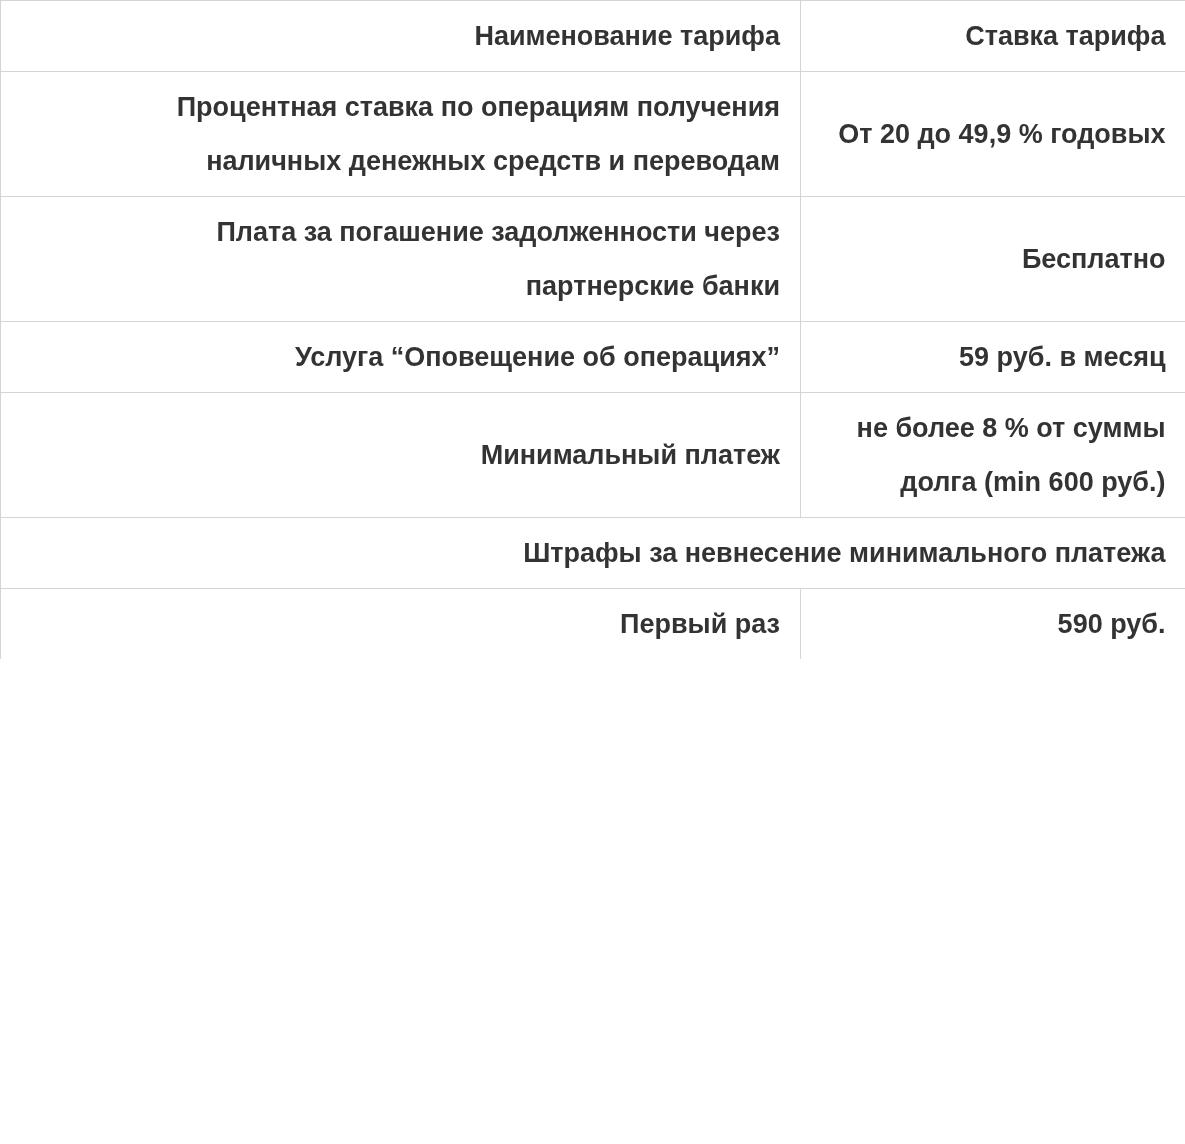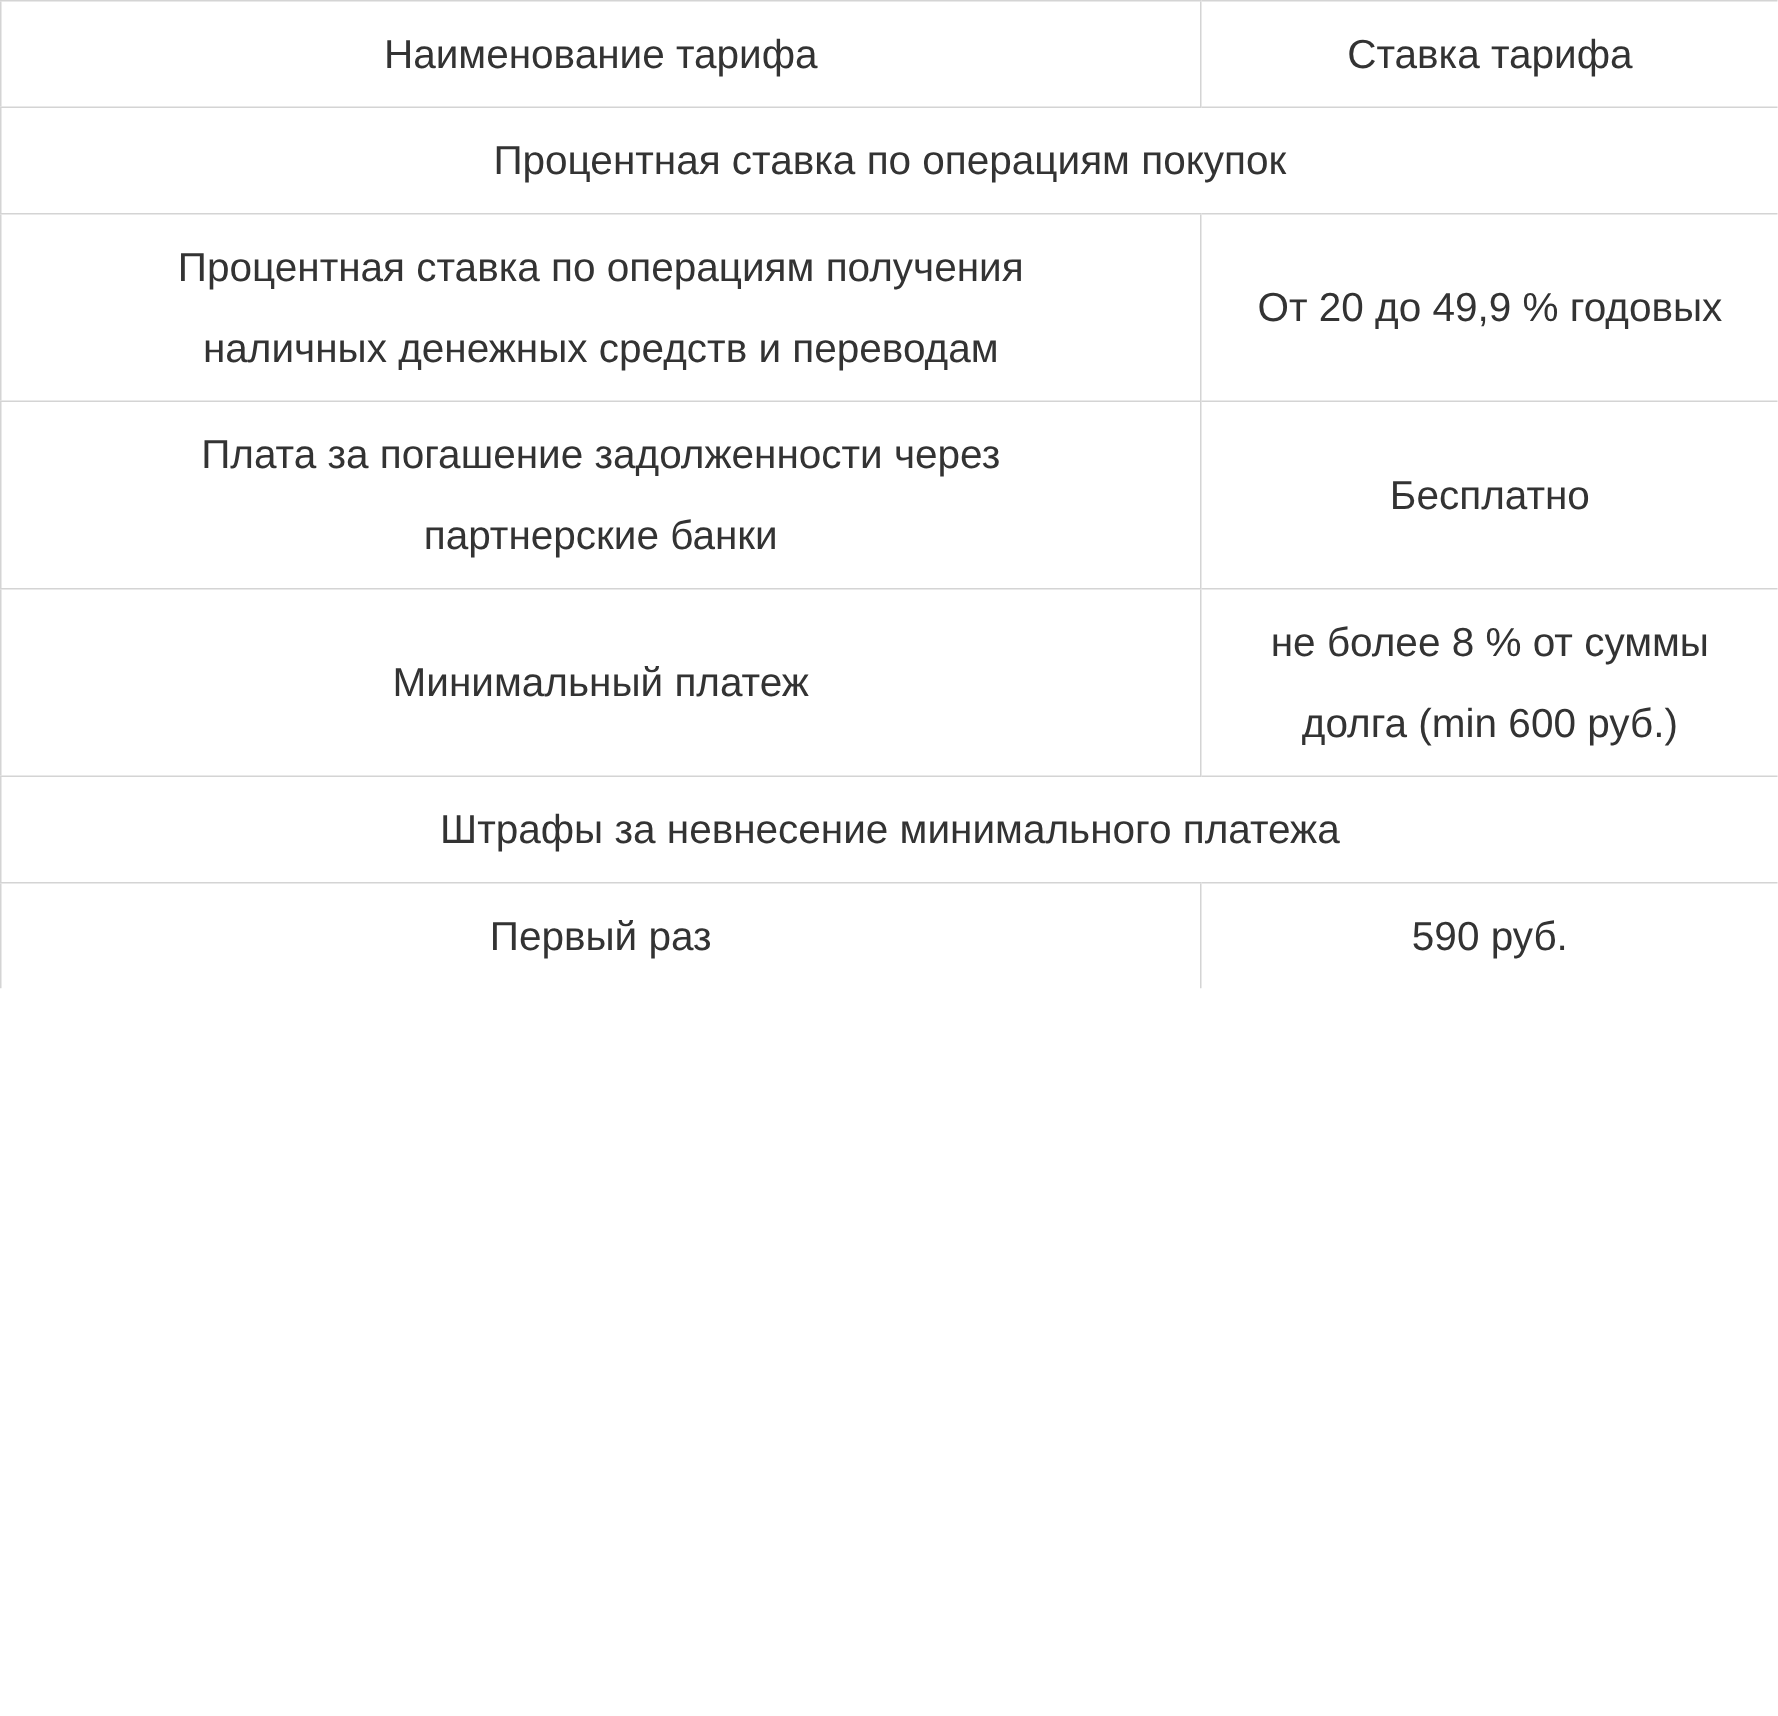--- a/index.html
+++ b/index.html
@@ -20,24 +20,24 @@
   table.tariff-table {
     border-collapse: collapse;
     table-layout: fixed;
     width: 1185px;
     border-left: 1px solid var(--border-color);
   }
   col.col-name { width: 800px; }
   col.col-rate { width: 385px; }
   .tariff-table th,
   .tariff-table td {
-    font-weight: 400;
+    font-weight: 700;
     font-size: 27px;
     line-height: 54px;
-    text-align: center;
+    text-align: right;
     vertical-align: middle;
     padding: 8px 20px;
     border-top: 1px solid var(--border-color);
     white-space: pre-line;
     overflow: hidden;
   }
   
   .tariff-table th + th,
   .tariff-table td + td {
     border-left: 1px solid var(--border-color);
@@ -52,31 +52,32 @@
     <col class="col-rate">
   </colgroup>
   <thead>
     <tr>
       <th>Наименование тарифа</th>
       <th>Ставка тарифа</th>
     </tr>
   </thead>
   <tbody>
     <tr>
-      <td colspan="2">Процентная ставка по операциям покупок</td>
-    </tr>
-    <tr>
       <td>Процентная ставка по операциям получения
 наличных денежных средств и переводам</td>
       <td>От 20 до 49,9 % годовых</td>
     </tr>
     <tr>
       <td>Плата за погашение задолженности через
 партнерские банки</td>
       <td>Бесплатно</td>
+    </tr>
+    <tr>
+      <td>Услуга “Оповещение об операциях”</td>
+      <td>59 руб. в месяц</td>
     </tr>
     <tr>
       <td>Минимальный платеж</td>
       <td>не более 8 % от суммы
 долга (min 600 руб.)</td>
     </tr>
     <tr>
       <td colspan="2">Штрафы за невнесение минимального платежа</td>
     </tr>
     <tr>

